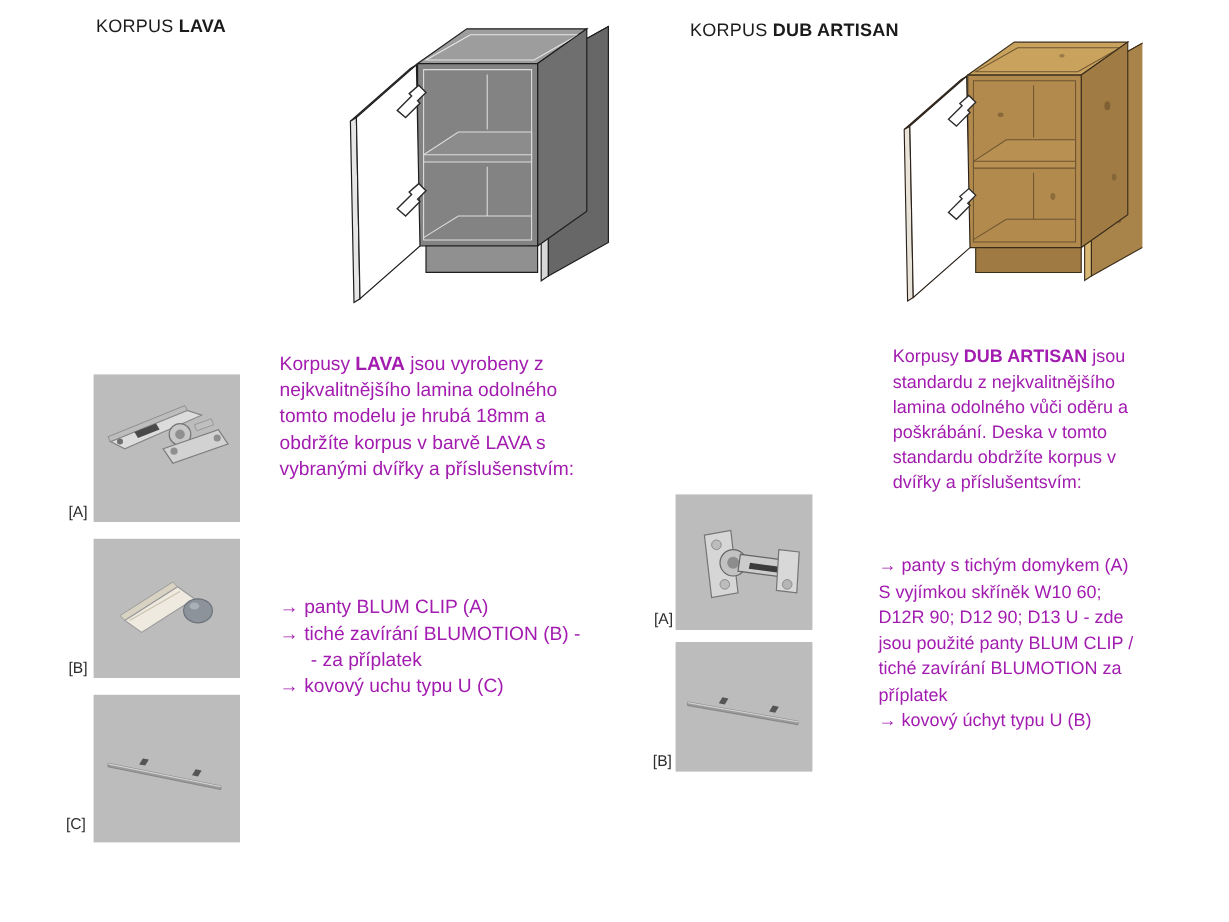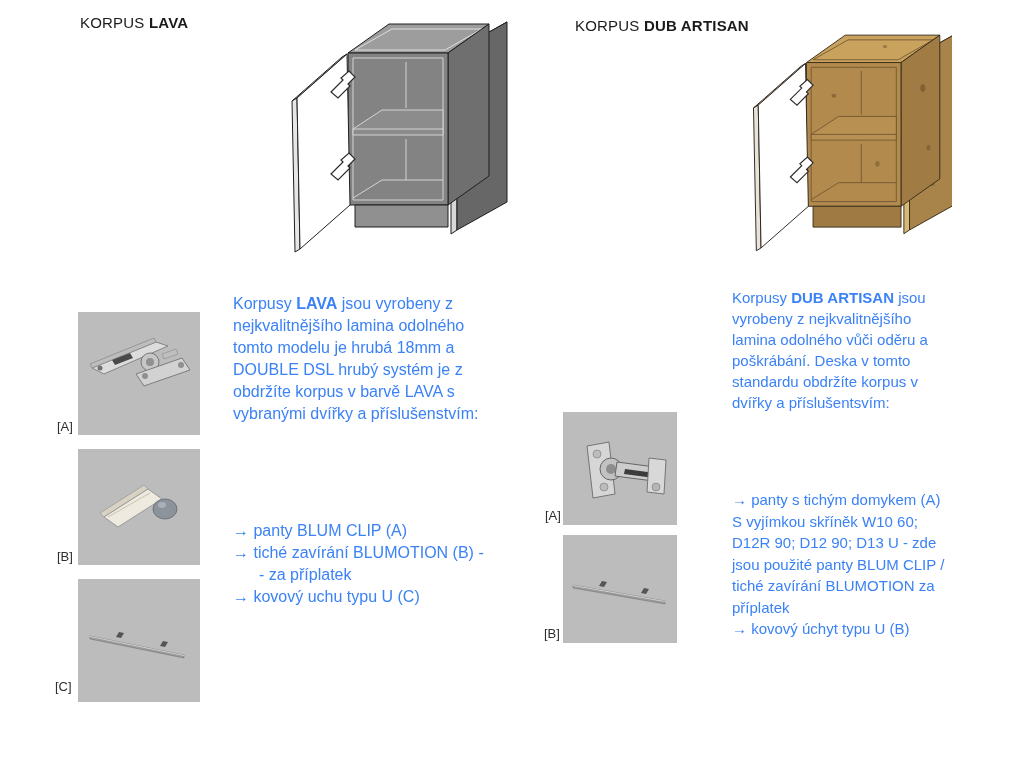--- a/index.html
+++ b/index.html
@@ -2,23 +2,23 @@
 <html><head>
 <meta charset="utf-8">
 <style>
   html,body{margin:0;padding:0;}
   body{font-family:"Liberation Sans", sans-serif; background:#ffffff;}
   #page{position:relative;width:952px;height:768px;background:#ffffff;overflow:hidden;}
 
   .title{position:absolute;font-size:15px;color:#1b1b1b;white-space:nowrap;letter-spacing:.2px;}
   .title .b{font-weight:bold;}
 
-  .textblock{position:absolute;color:#3b82f6;white-space:nowrap;}
+  .textblock{position:absolute;color:#a21caf;white-space:nowrap;}
   .tb-left{font-size:16px;line-height:22px;}
-  .tb-right{font-size:15px;line-height:21px;}
+  .tb-right{font-size:15px;line-height:21px;margin-left:12px;}
   .bullets-left{font-size:16px;line-height:22px;}
   .bullets-right{font-size:15px;line-height:21.5px;}
   .b{font-weight:bold;}
   .indent{padding-left:26px;}
 
   .hwbox{position:absolute;background:#bcbcbc;}
   .hwbox svg{display:block;width:100%;height:100%;}
 
   .hwlabel{position:absolute;font-size:13px;color:#2e2e2e;white-space:nowrap;}
 
@@ -102,42 +102,41 @@
     </g>
     <g transform="translate(46,146)">
       <polygon points="0,20 12,8 10,6 18,-1 24,5 17,12 19,14 7,26" fill="#ffffff" stroke="#2c2c2c" stroke-width="1.2"></polygon>
     </g>
   </svg>
 
   <div class="textblock tb-left" style="left:233px;top:293px;">
     <div><span>Korpusy </span><span class="b">LAVA</span><span> jsou vyrobeny z</span></div>
     <div>nejkvalitnějšího lamina odolného</div>
     <div>tomto modelu je hrubá 18mm a</div>
-    <div>DOUBLE DSL hrubý systém je z</div>
     <div>obdržíte korpus v barvě LAVA s</div>
     <div>vybranými dvířky a příslušenstvím:</div>
   </div>
 
-  <div class="textblock bullets-left" style="left:233px;top:520px;">
+  <div class="textblock bullets-left" style="left:233px;top:496px;">
     <div>→ panty BLUM CLIP (A)</div>
     <div>→ tiché zavírání BLUMOTION (B) -</div>
     <div class="indent">- za příplatek</div>
     <div>→ kovový uchu typu U (C)</div>
   </div>
 
   <div class="textblock tb-right" style="left:732px;top:287px;">
     <div><span>Korpusy </span><span class="b">DUB ARTISAN</span><span> jsou</span></div>
-    <div>vyrobeny z nejkvalitnějšího</div>
+    <div>standardu z nejkvalitnějšího</div>
     <div>lamina odolného vůči oděru a</div>
     <div>poškrábání. Deska v tomto</div>
     <div>standardu obdržíte korpus v</div>
     <div>dvířky a příslušentsvím:</div>
   </div>
 
-  <div class="textblock bullets-right" style="left:732px;top:489px;">
+  <div class="textblock bullets-right" style="left:732px;top:461px;">
     <div>→ panty s tichým domykem (A)</div>
     <div>S vyjímkou skříněk W10 60;</div>
     <div>D12R 90; D12 90; D13 U - zde</div>
     <div>jsou použité panty BLUM CLIP /</div>
     <div>tiché zavírání BLUMOTION za</div>
     <div>příplatek</div>
     <div>→ kovový úchyt typu U (B)</div>
   </div>
 
   <div class="hwbox" style="left:78px;top:312px;width:122px;height:123px;">

